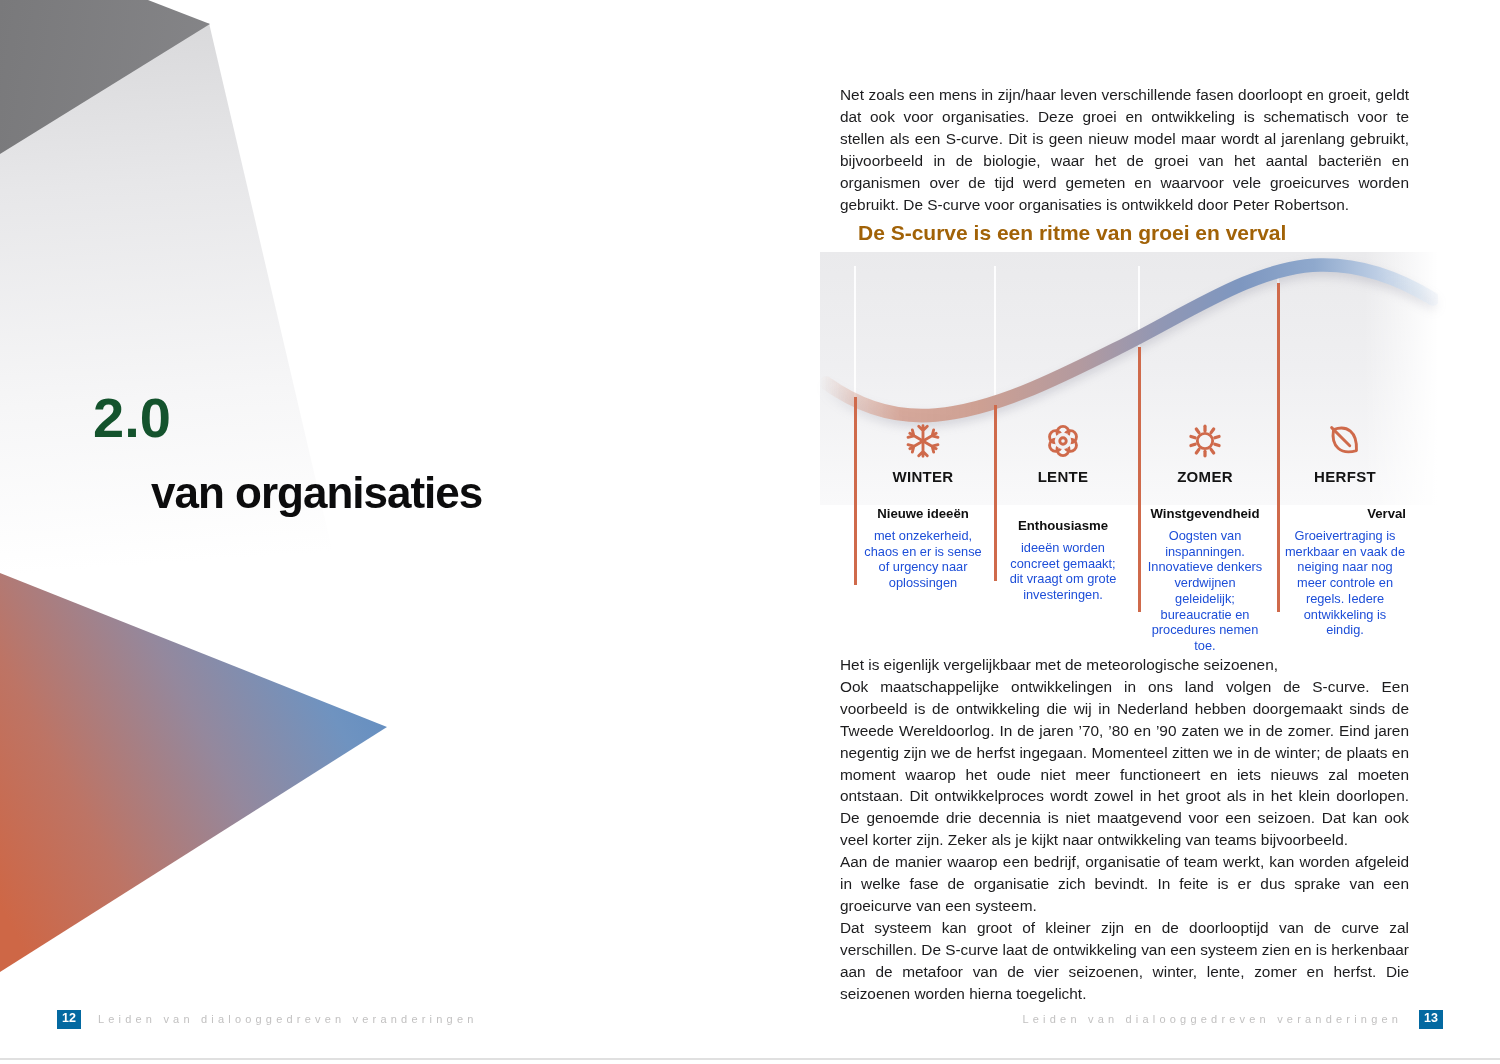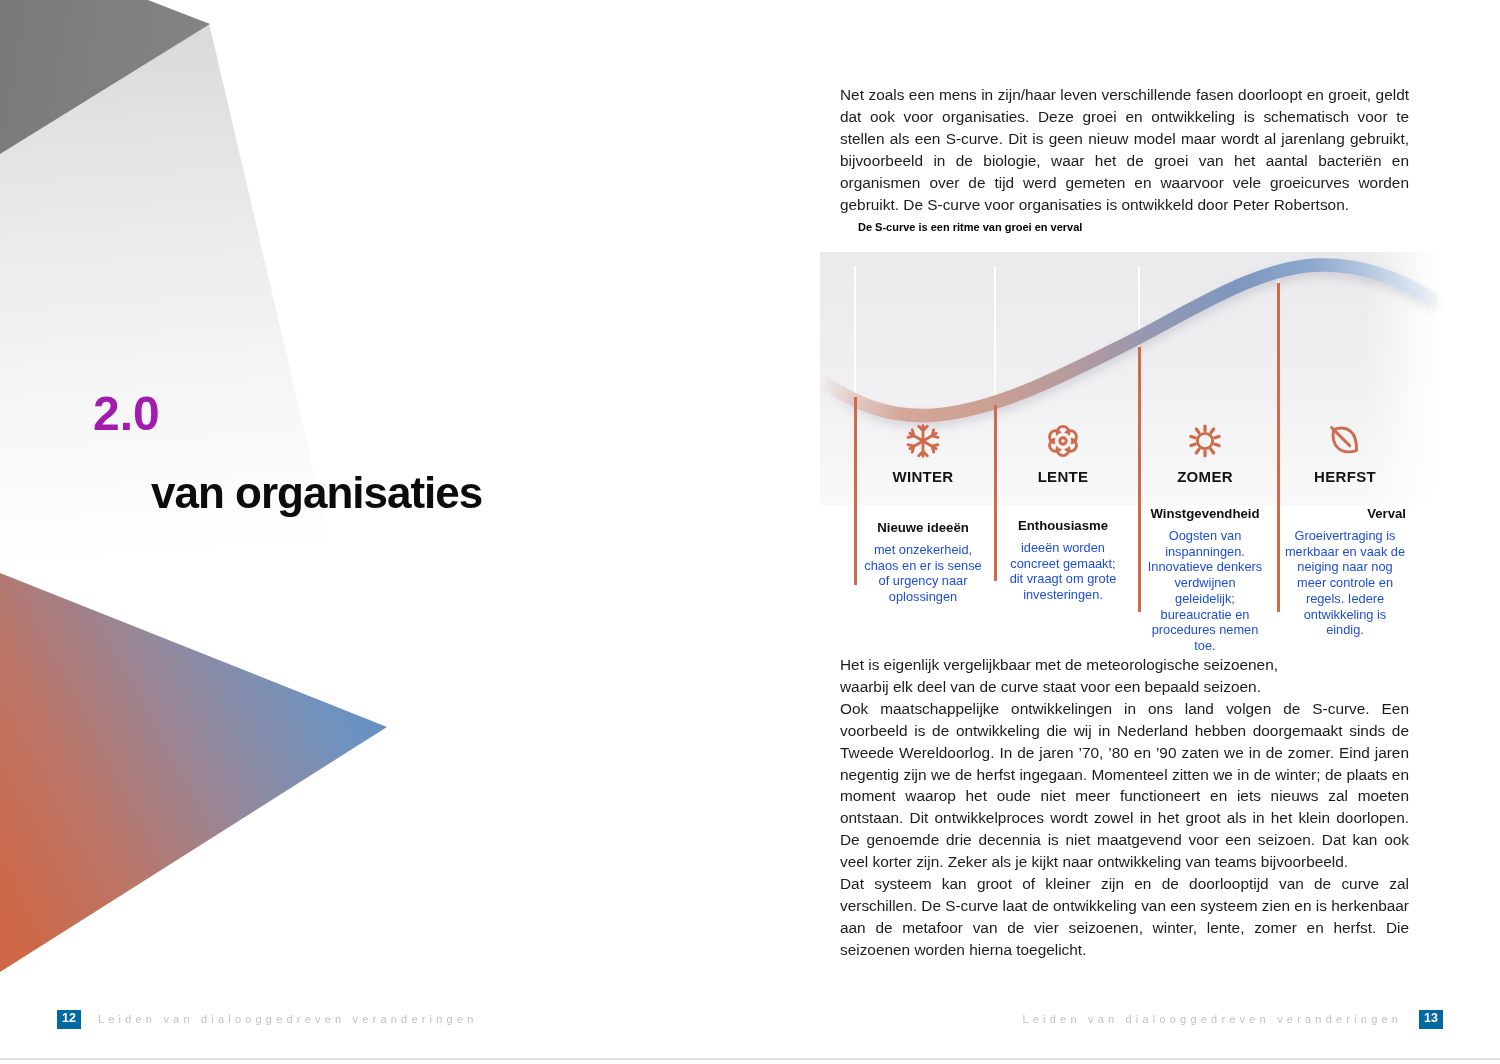--- a/index.html
+++ b/index.html
@@ -11,30 +11,30 @@
     clip-path:polygon(0px 152px,209px 23px,338px 575px,0px 575px);
     background:linear-gradient(176deg,#d7d7d9 2%,#e7e7e9 32%,#f6f6f7 68%,#ffffff 96%);}
   .cube-dark{position:absolute;left:0;top:0;width:240px;height:170px;
     clip-path:polygon(0px 0px,148px 0px,210px 24px,0px 154px);
     background:linear-gradient(100deg,#79797b,#87878a);}
   .triangle{position:absolute;left:0;top:573px;width:390px;height:400px;
     clip-path:polygon(0px 0px,387px 154px,0px 399px);
     background:linear-gradient(62deg,#ce6746 6%,#bd7465 28%,#94889d 55%,#6f93c0 78%,#5d8cc2 94%);}
 
   
-  .chapter-number{position:absolute;left:93px;top:390px;font-size:48px;font-weight:700;
-    color:#a21caf;letter-spacing:0px;line-height:1;}
+  .chapter-number{position:absolute;left:93px;top:390px;font-size:56px;font-weight:700;
+    color:#14532d;letter-spacing:0px;line-height:1;}
   .chapter-title{position:absolute;left:151px;top:466px;font-size:44px;font-weight:700;
     color:#0c0c0d;line-height:53px;letter-spacing:-1px;}
 
   
   .intro{position:absolute;left:840px;top:84px;width:569px;font-size:15.4px;
     line-height:21.9px;color:#1c1c1e;text-align:justify;margin:0;}
-  .scurve-heading{position:absolute;left:858px;top:221px;font-size:11px;font-weight:700;
-    color:#000000;}
+  .scurve-heading{position:absolute;left:858px;top:221px;font-size:21px;font-weight:700;
+    color:#a16207;}
 
   
   .diagram{position:absolute;left:820px;top:252px;width:618px;height:392px;}
   .panel{position:absolute;left:0;top:0;width:618px;height:253px;
     background:linear-gradient(180deg,#eaeaec 0%,#efeff1 45%,#f9f9fa 100%);}
   .panel::after{content:"";position:absolute;right:0;top:0;width:74px;height:100%;
     background:linear-gradient(90deg,rgba(255,255,255,0),#ffffff);}
   .curve-svg{position:absolute;left:0;top:0;filter:drop-shadow(0 5px 5px rgba(110,110,130,.22));}
   .vline-white{position:absolute;width:2px;background:rgba(255,255,255,.9);}
   .vline-orange{position:absolute;width:2.5px;background:#cf6a4b;}
@@ -166,41 +166,41 @@
       <span class="season-icon">
         <svg width="42" height="42" viewBox="0 0 44 44" fill="none" stroke="#cf6a4b" stroke-width="3" stroke-linecap="round" stroke-linejoin="round">
           <path d="M10 10 C24 5 35 12 34 32 C18 37 7 28 10 10 Z"></path>
           <path d="M8 8 L27 27"></path>
         </svg>
       </span>
       <div class="season-name">HERFST</div>
     </div>
 
     <div class="season" style="left:42px;top:254px;">
-      <div class="season-subtitle" style="margin-top:14px;">Nieuwe ideeën</div>
+      <div class="season-subtitle" style="margin-top:0;">Nieuwe ideeën</div>
       <div class="season-desc">met onzekerheid, chaos en er is sense of urgency naar oplossingen</div>
     </div>
     <div class="season" style="left:182px;top:254px;">
       <div class="season-subtitle" style="margin-top:12px;">Enthousiasme</div>
       <div class="season-desc">ideeën worden concreet gemaakt; dit vraagt om grote investeringen.</div>
     </div>
     <div class="season" style="left:324px;top:254px;">
       <div class="season-subtitle" style="margin-top:0;">Winstgevendheid</div>
       <div class="season-desc">Oogsten van inspanningen. Innovatieve denkers verdwijnen geleidelijk; bureaucratie en procedures nemen toe.</div>
     </div>
     <div class="season" style="left:464px;top:254px;">
       <div class="season-subtitle" style="margin-top:0;text-align:right;">Verval</div>
       <div class="season-desc">Groeivertraging is merkbaar en vaak de neiging naar nog meer controle en regels. Iedere ontwikkeling is eindig.</div>
     </div>
   </div>
 
   <div class="body-text">
     <p>Het is eigenlijk vergelijkbaar met de meteorologische seizoenen,</p>
-    <p>waarbij elk deel van de curve staat voor een bepaald seizoen.</p>
     <p class="just">Ook maatschappelijke ontwikkelingen in ons land volgen de S-curve. Een voorbeeld is de ontwikkeling die wij in Nederland hebben doorgemaakt sinds de Tweede Wereldoorlog. In de jaren ’70, ’80 en ’90 zaten we in de zomer. Eind jaren negentig zijn we de herfst ingegaan. Momenteel zitten we in de winter; de plaats en moment waarop het oude niet meer functioneert en iets nieuws zal moeten ontstaan. Dit ontwikkelproces wordt zowel in het groot als in het klein doorlopen. De genoemde drie decennia is niet maatgevend voor een seizoen. Dat kan ook veel korter zijn. Zeker als je kijkt naar ontwikkeling van teams bijvoorbeeld.</p>
+    <p class="just">Aan de manier waarop een bedrijf, organisatie of team werkt, kan worden afgeleid in welke fase de organisatie zich bevindt. In feite is er dus sprake van een groeicurve van een systeem.</p>
     <p class="just">Dat systeem kan groot of kleiner zijn en de doorlooptijd van de curve zal verschillen. De S-curve laat de ontwikkeling van een systeem zien en is herkenbaar aan de metafoor van de vier seizoenen, winter, lente, zomer en herfst. Die seizoenen worden hierna toegelicht.</p>
   </div>
 
   <div class="footer footer-left">
     <span class="pagenum">12</span>
     <span class="footer-label">Leiden van dialooggedreven veranderingen</span>
   </div>
   <div class="footer footer-right">
     <span class="footer-label">Leiden van dialooggedreven veranderingen</span>
     <span class="pagenum">13</span>

